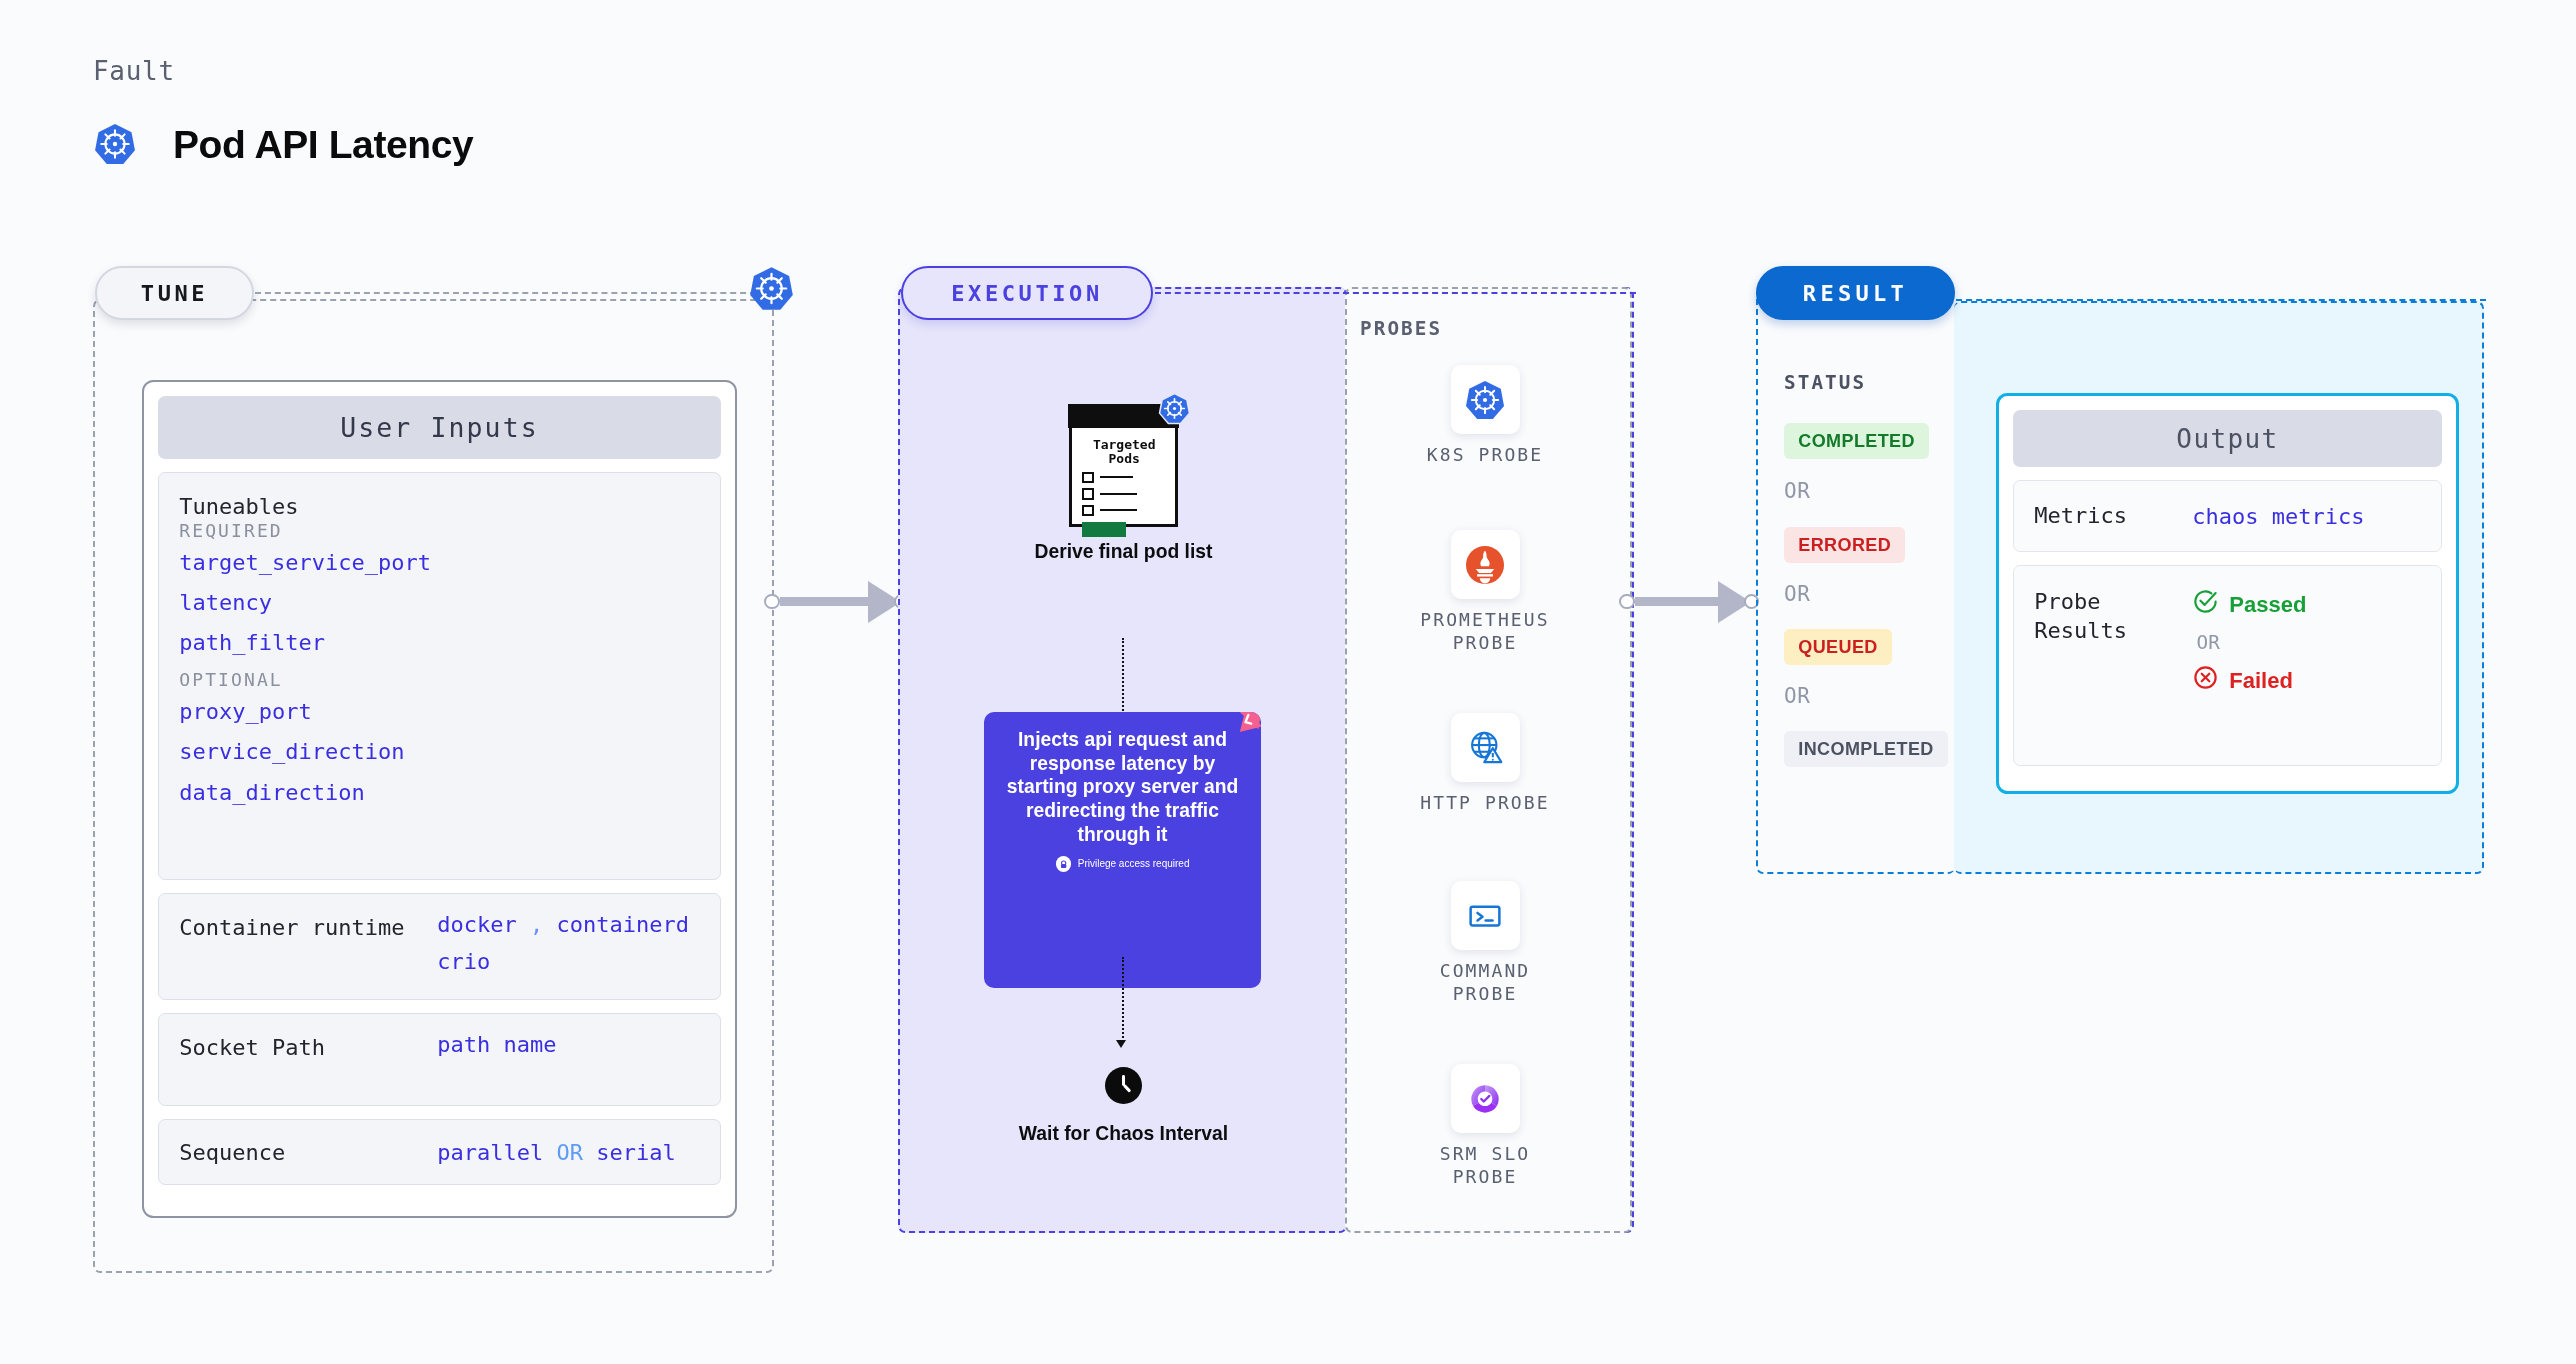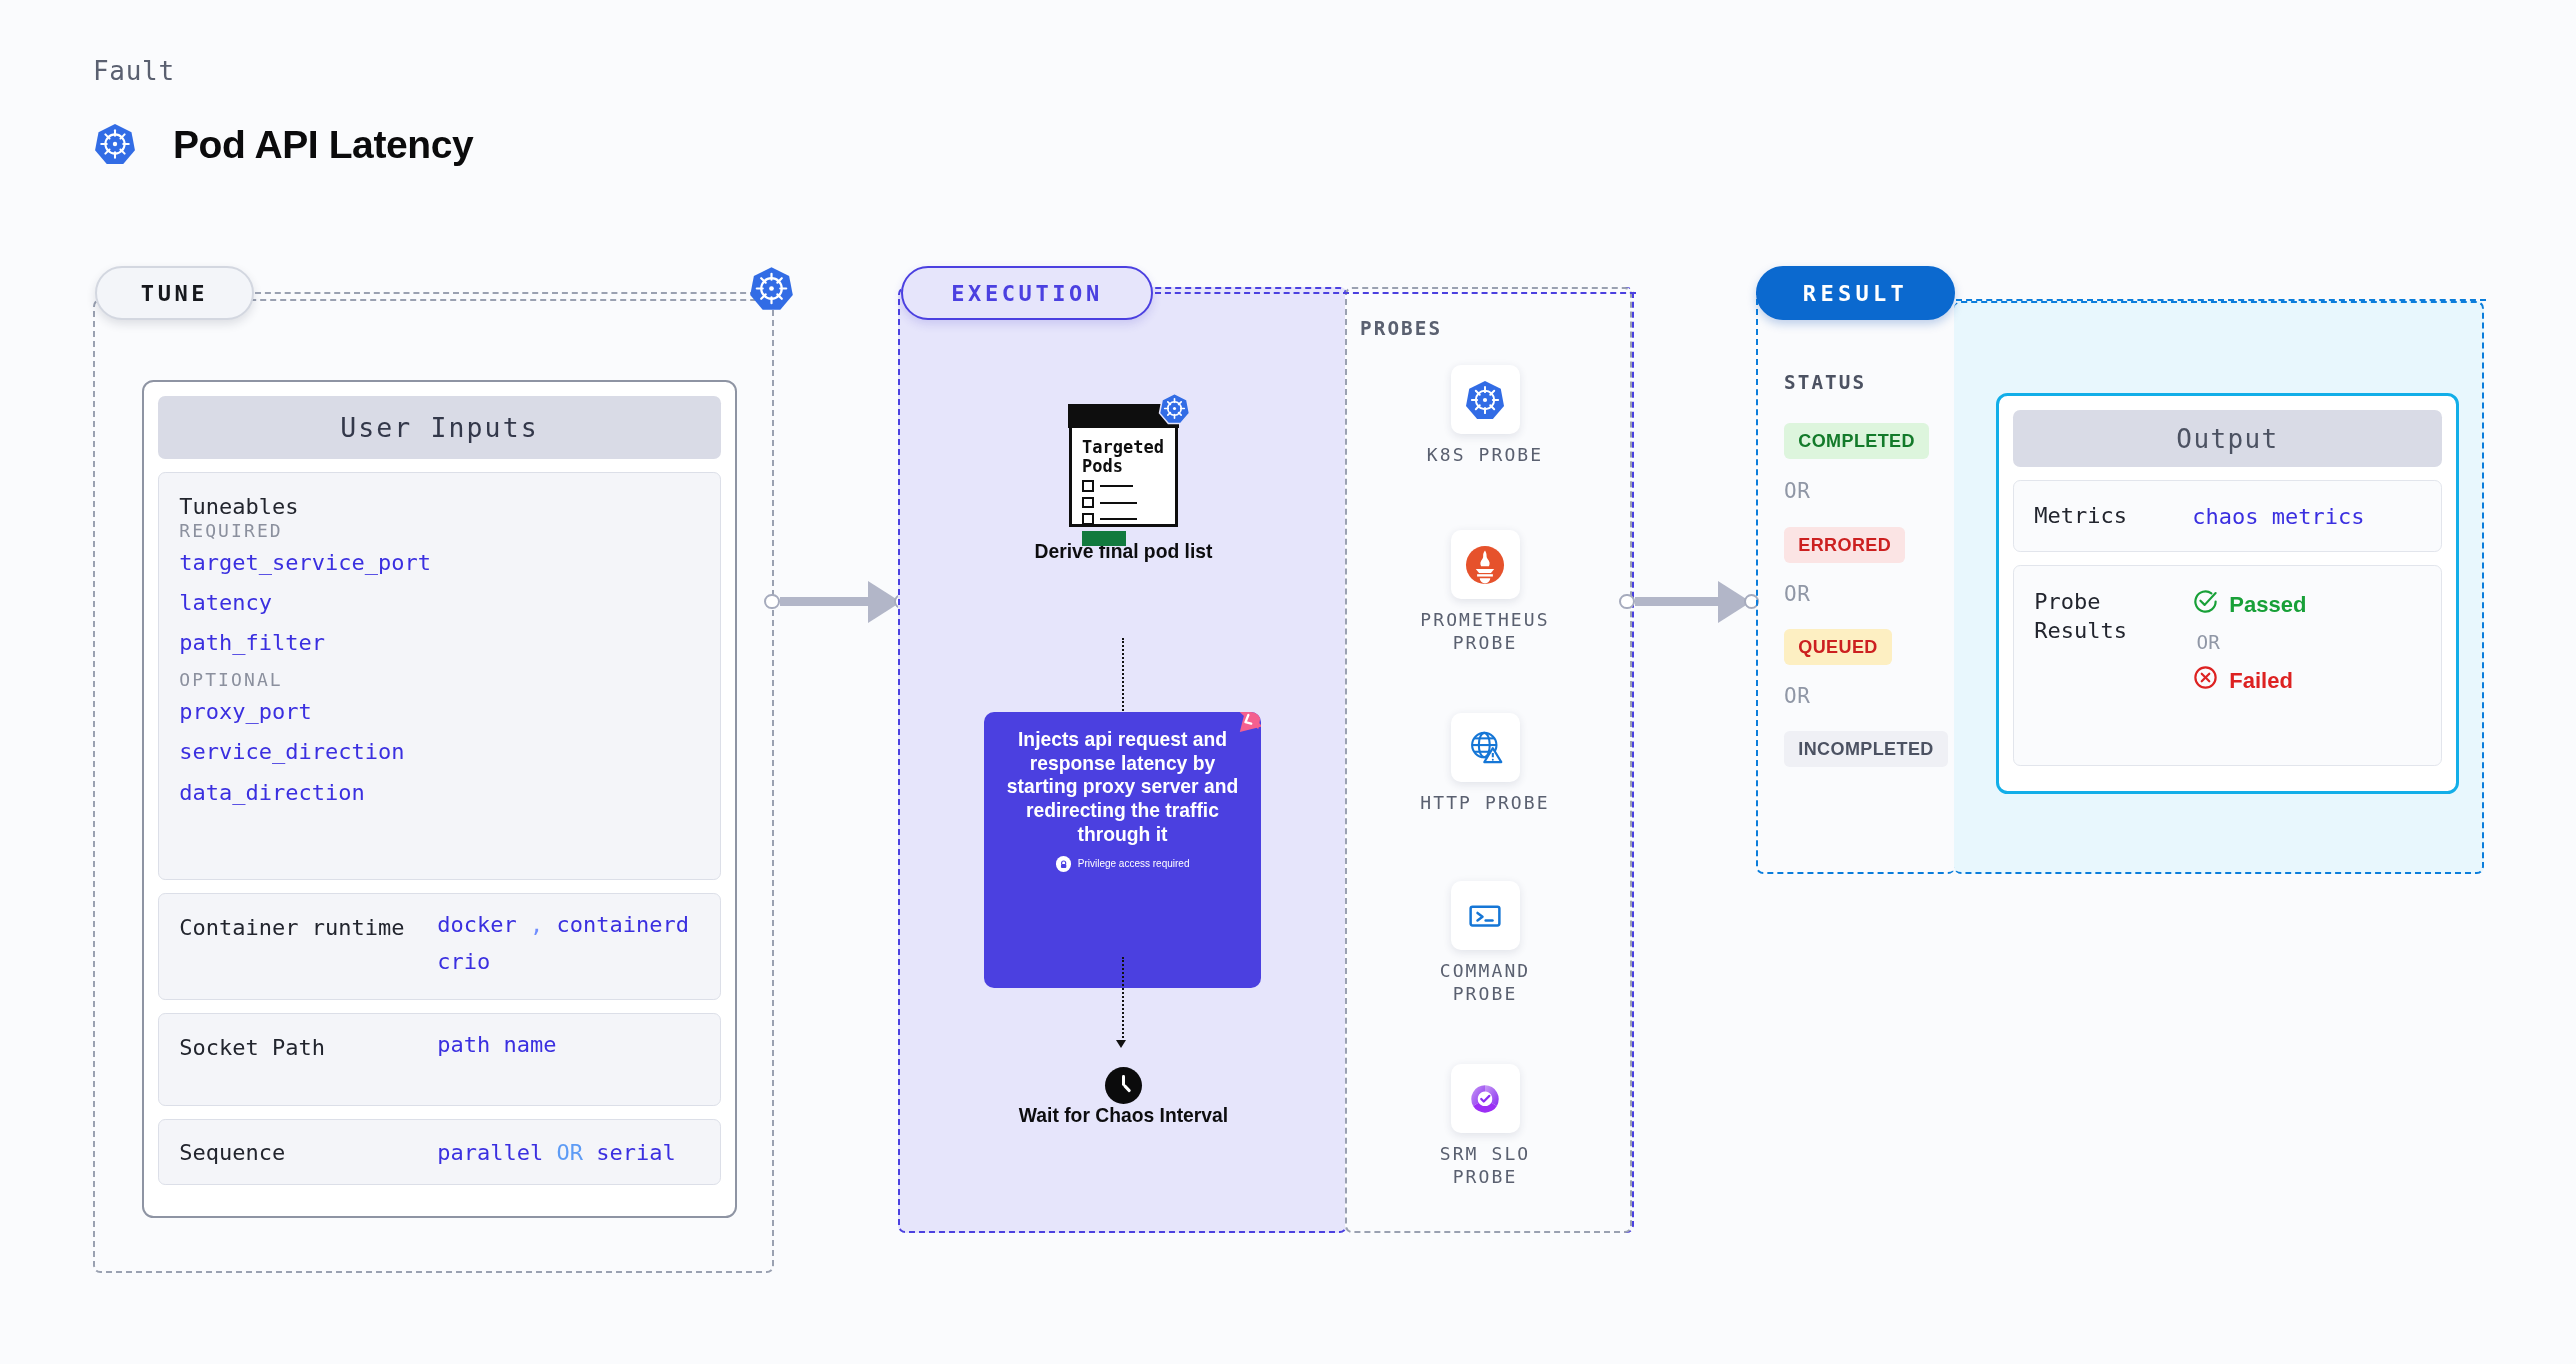--- a/index.html
+++ b/index.html
@@ -75,21 +75,21 @@
   .punct{color:#6f8dff;}
   .or-lite{color:#5d9bf5;}
 
   
   #pods-node{position:absolute;text-align:center;}
   .pods-card{position:relative;width:109px;height:122px;margin:0 auto;
              background:#ffffff;border:3.6px solid #0e0e0e;box-sizing:border-box;}
   .pods-card .topbar{position:absolute;left:-3.6px;right:-3.6px;top:-3.6px;height:24px;background:#0e0e0e;}
   .pods-card .body{position:absolute;left:10px;right:8.6px;top:30px;}
   .pods-title{font-family:"DejaVu Sans Mono","Liberation Mono",monospace;
-              font-size:17px;font-weight:700;color:#0e0e0e;line-height:1.1;text-align:left;}
+              font-size:13px;font-weight:700;color:#0e0e0e;line-height:1.1;text-align:center;}
   .pods-line{display:flex;align-items:center;gap:6.4px;margin-top:5px;}
   .pods-box{width:11.5px;height:11.5px;border:2.1px solid #0e0e0e;box-sizing:border-box;}
   .pods-dash{height:2.1px;background:#0e0e0e;}
   .pods-green{width:44px;height:14.3px;background:#127a3e;margin-top:6.4px;}
   .node-label{font-size:19.3px;font-weight:700;color:#0d0d0f;margin-top:13px;line-height:1.25;}
 
   
   #inject-card{
     position:absolute;box-sizing:border-box;
     background:#4b40e0;border-radius:10px;
@@ -343,21 +343,21 @@
 </div>
 
 <div class="vdot" style="left:1122px;top:957px;height:85px;"></div>
 <div class="varrow" style="left:1116px;top:1040px;"></div>
 
 <div style="position:absolute;left:1009px;top:1067px;width:229px;text-align:center;">
   <div class="clock">
     <span class="h"></span>
     <span class="m"></span>
   </div>
-  <div class="node-label" style="margin-top:0;">Wait for Chaos Interval</div>
+  <div class="node-label" style="margin-top:18px;">Wait for Chaos Interval</div>
 </div>
 
 <div id="probes-title" style="left:1360px;top:317px;">PROBES</div>
 
 <div class="probe" style="left:1410px;top:365px;">
   <div class="probe-ico">
     <svg width="42" height="42" viewBox="0 0 64 64">
       <path d="M32 3 L56 15 L61 41 L44 61 L20 61 L3 41 L8 15 Z" fill="#326ce5"></path>
       <g fill="none" stroke="#fff" stroke-width="3" stroke-linecap="round">
         <circle cx="32" cy="32" r="3.2" fill="#fff" stroke="none"></circle>

